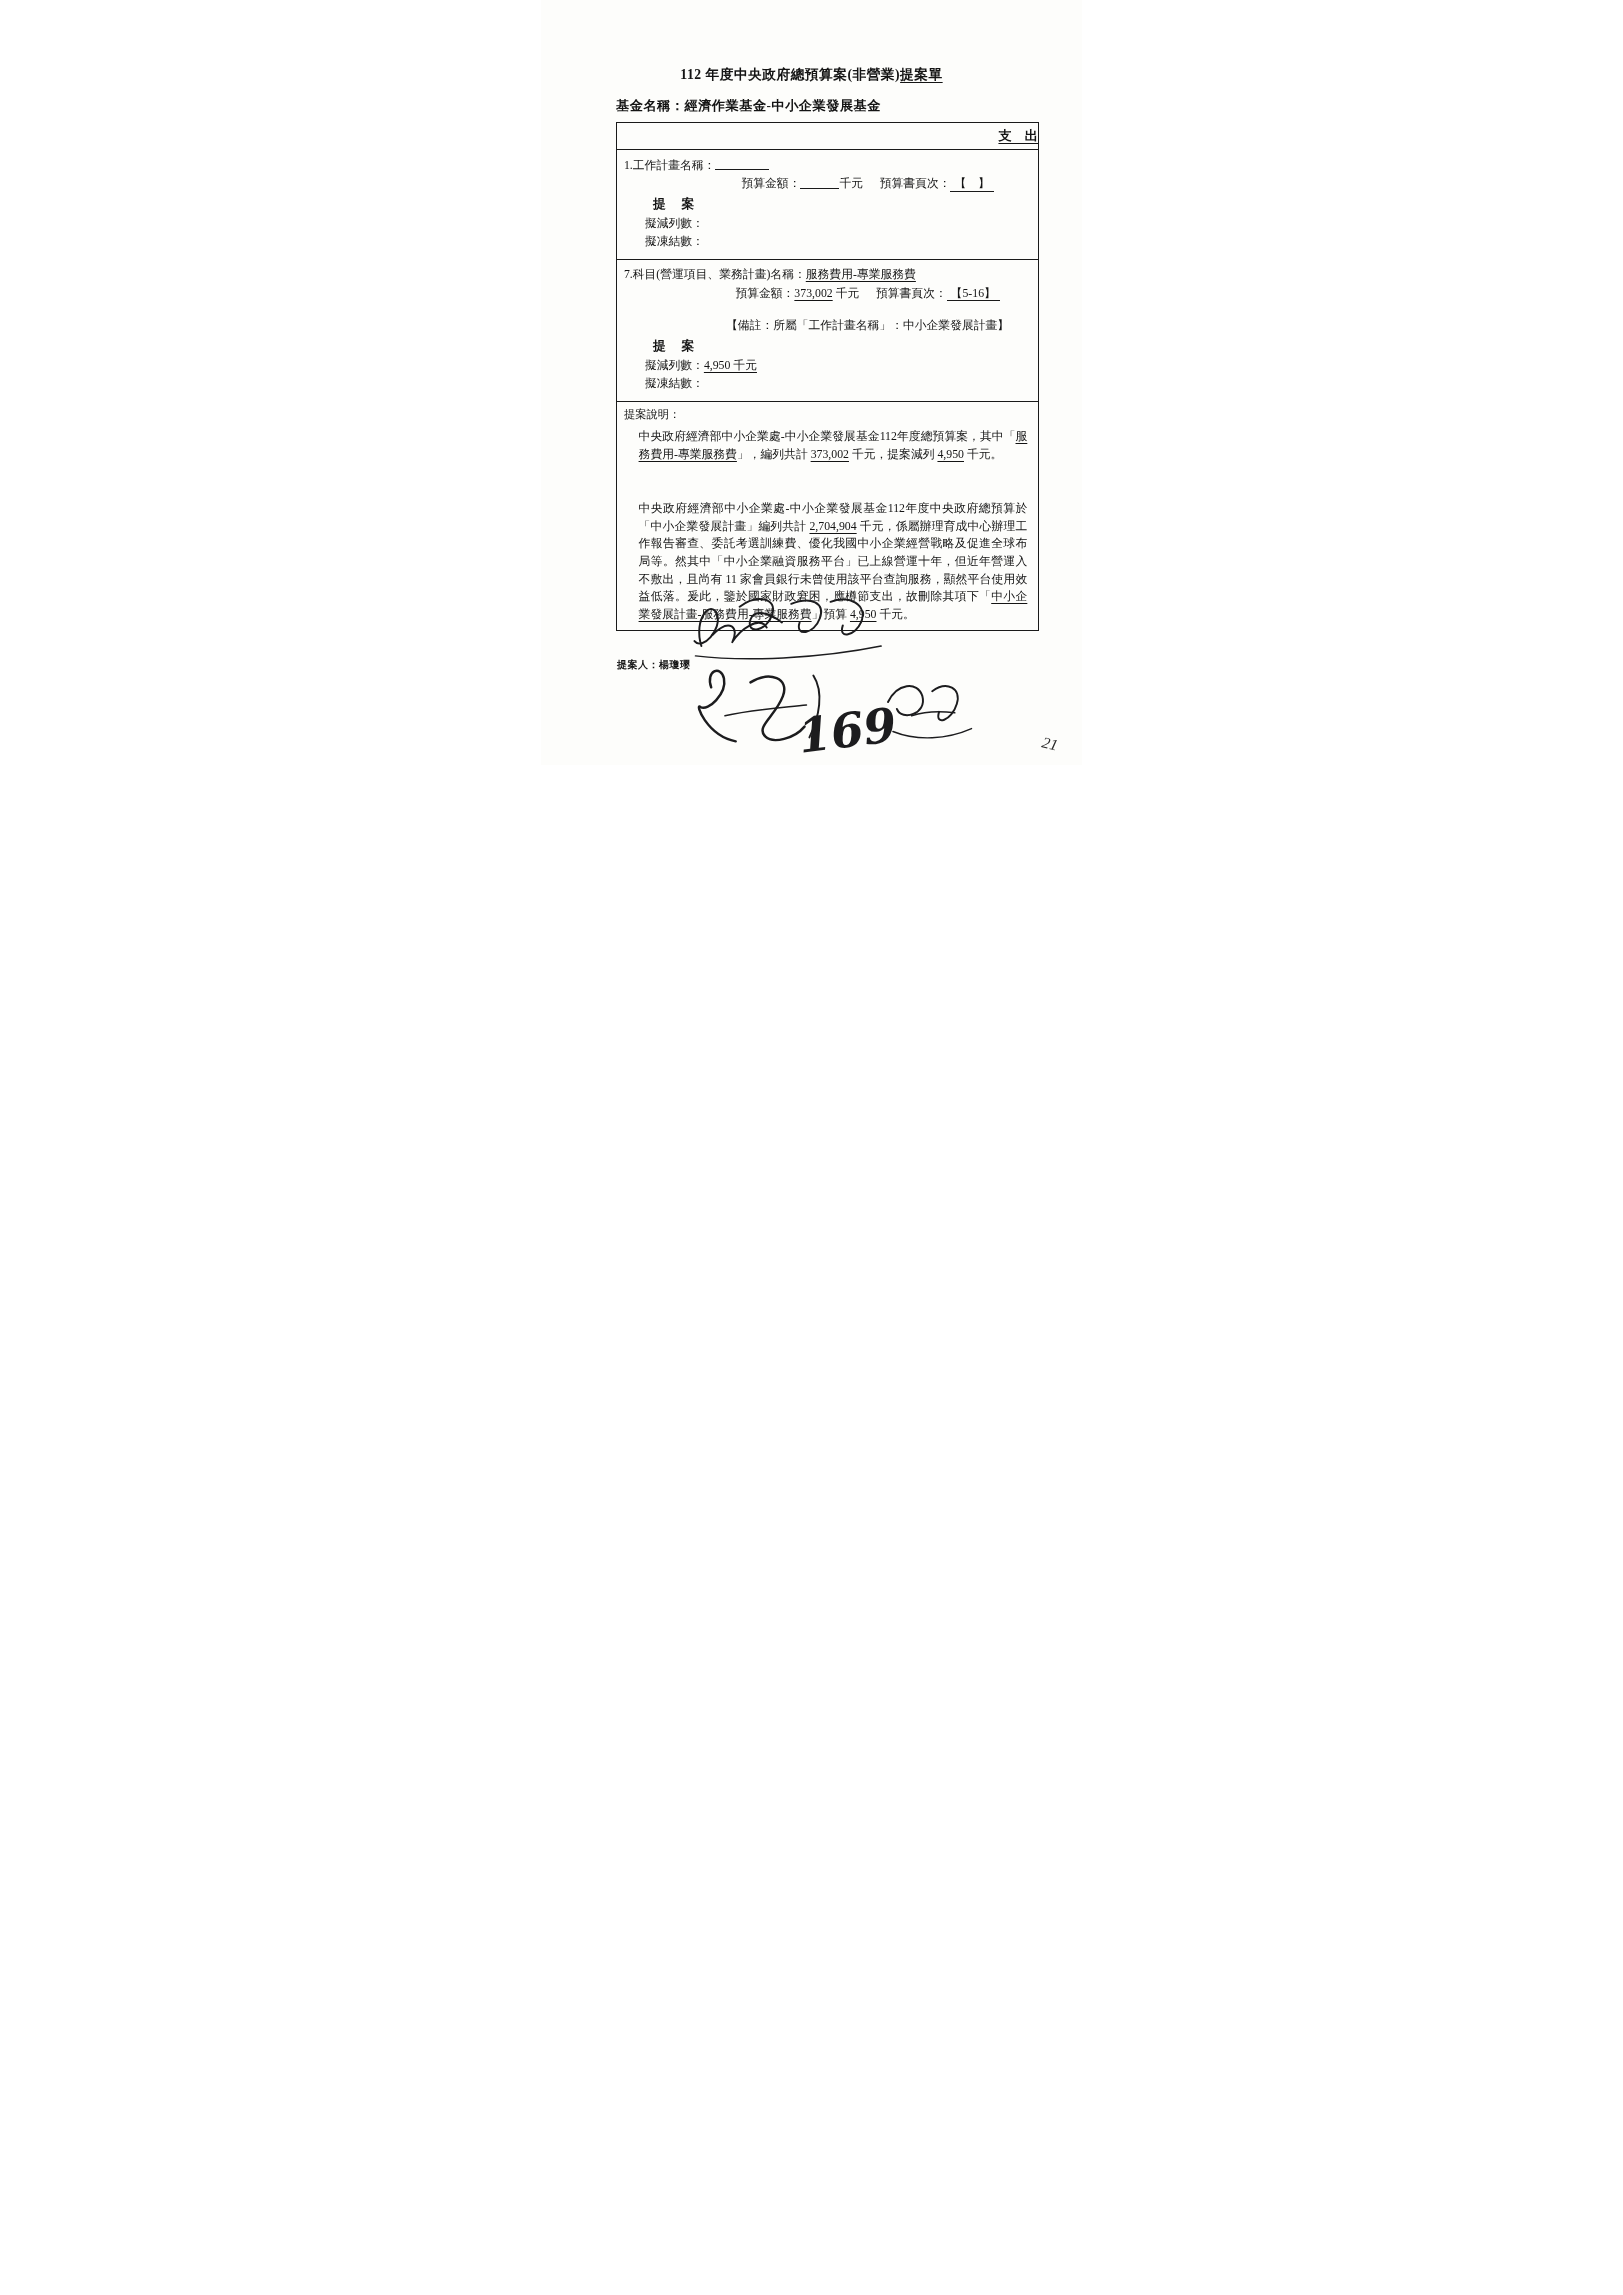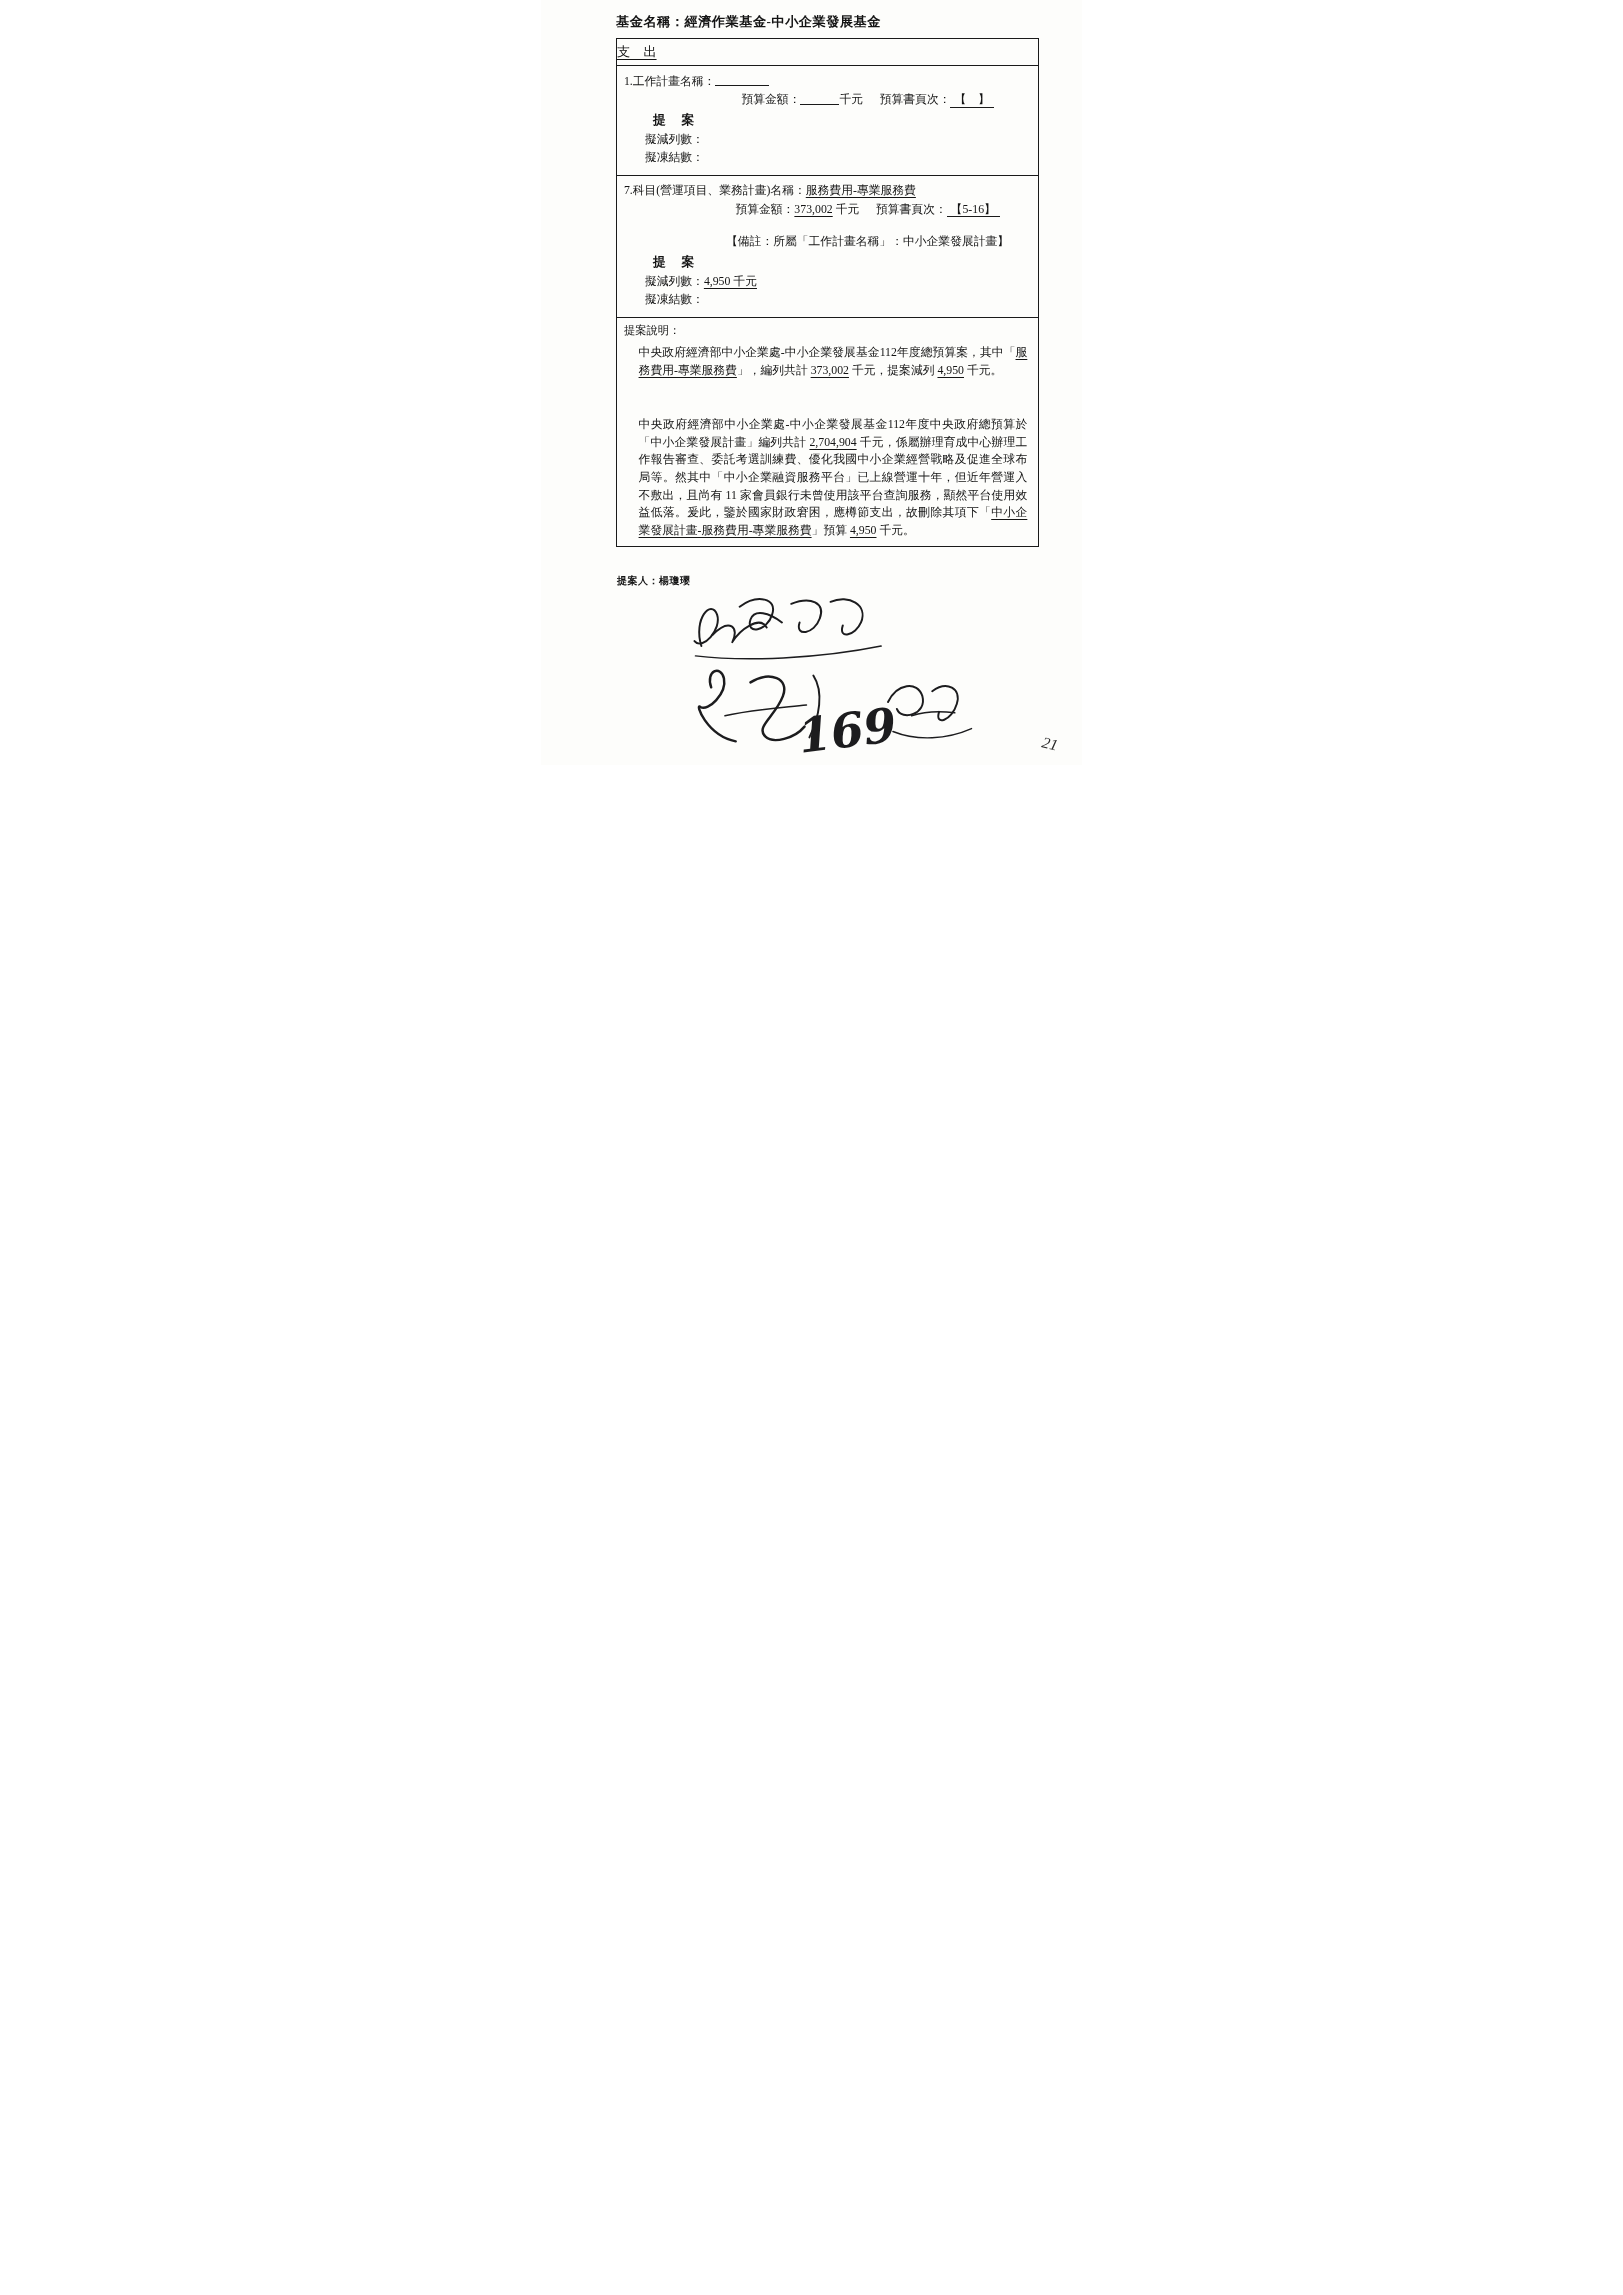--- a/index.html
+++ b/index.html
@@ -32,23 +32,23 @@
     font-weight: 600;
     letter-spacing: 0.5px;
   }
   .box {
     margin: 6.9px 0 0 75px;
     width: 423px;
     border: 1.5px solid #1a1a1a;
   }
   .box-header {
     border-bottom: 1.5px solid #1a1a1a;
-    text-align: left;
+    text-align: right;
     font-size: 13.2px;
-    font-weight: 400;
+    font-weight: 700;
     padding: 3.9px 0 4.9px;
   }
   .sec {
     border-bottom: 1.5px solid #1a1a1a;
     padding: 4.9px 7.8px 5.9px 6.9px;
     font-size: 11.8px;
   }
   .sec.last { border-bottom: none; }
   .row { margin: 2.5px 0; }
   .indent2 { margin-left: 81px; text-align: center; }
@@ -114,20 +114,21 @@
     font-style: italic;
     transform: rotate(14deg);
     color: #2b2b2b;
   }
 </style>
 </head>
 <body>
 
 <div class="page">
 
+  <div class="title"><span>112 年度中央政府總預算案(非營業)</span><span class="u">提案單</span></div>
 
   <div class="fund"><span>基金名稱：</span><span>經濟作業基金-中小企業發展基金</span></div>
 
   <div class="box">
 
     <div class="box-header"><span class="u">支　出</span></div>
 
     <div class="sec">
       <div class="row"><span>1.工作計畫名稱：</span><span class="blank w110"></span></div>
       <div class="row indent2"><span>預算金額：</span><span class="blank w80"></span><span>千元</span><span class="sp"></span><span>預算書頁次：</span><span class="uline">【　】</span></div>

